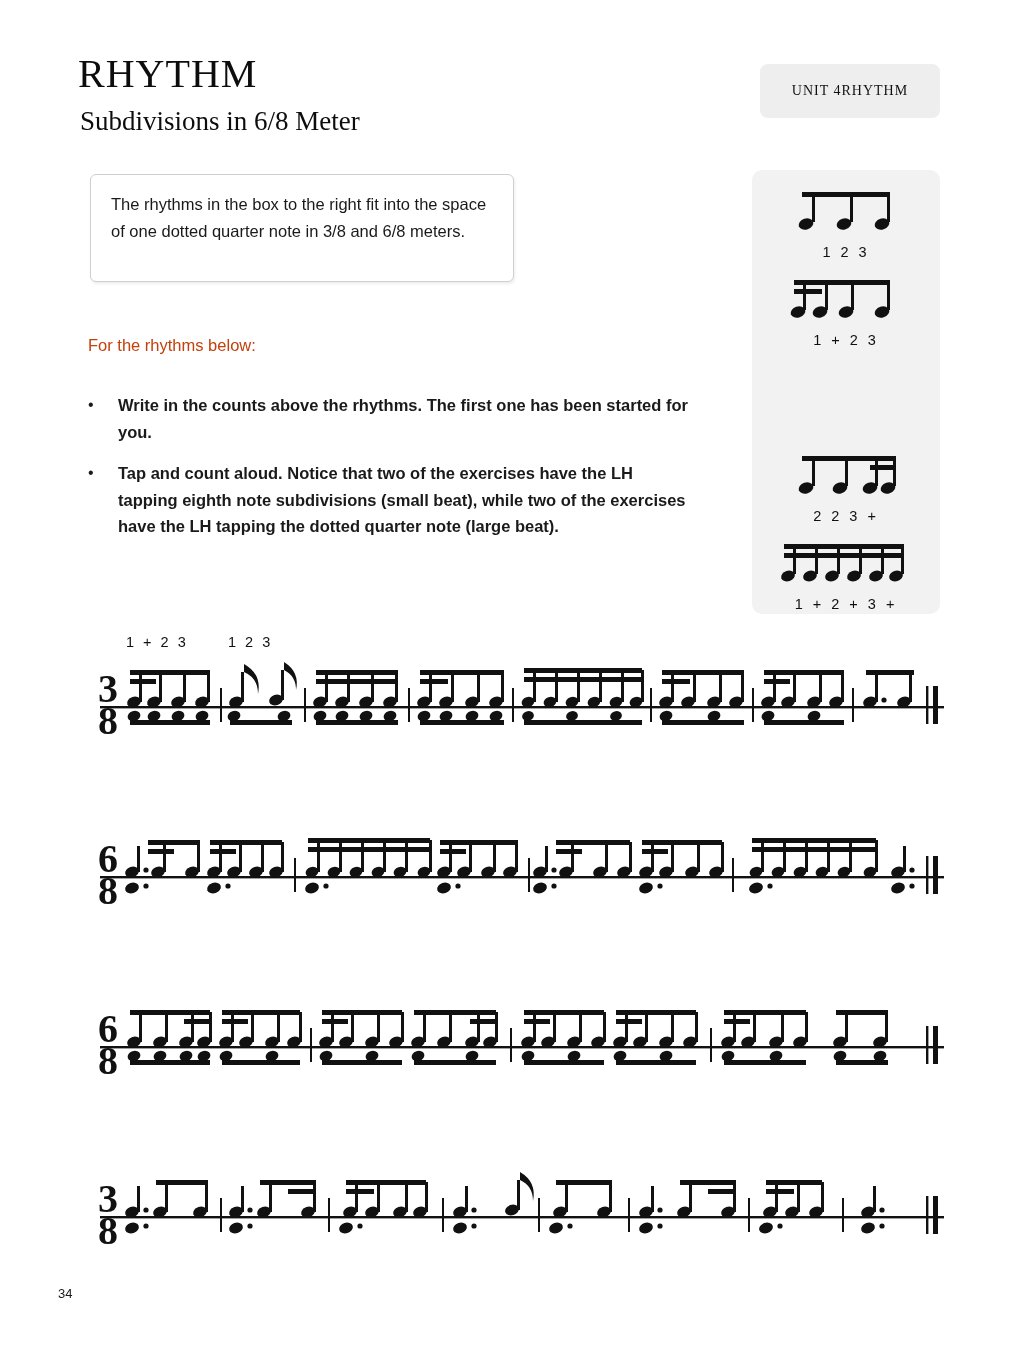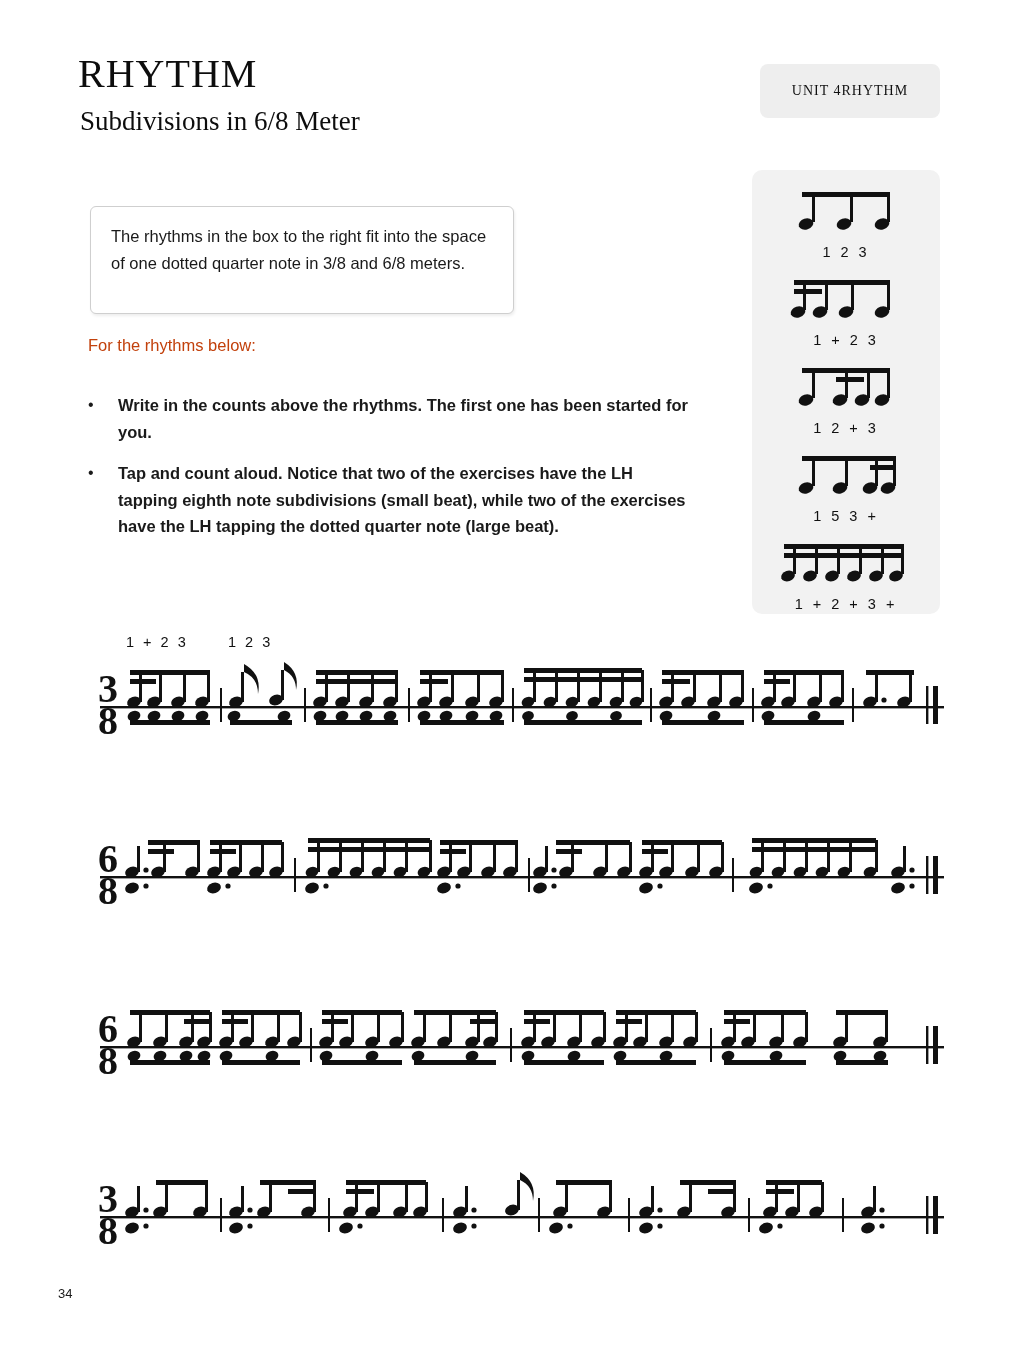--- a/index.html
+++ b/index.html
@@ -54,21 +54,20 @@
     left: 90px; top: 174px;
     width: 424px; height: 108px;
     border: 1px solid #cfcfcf;
     border-radius: 6px;
     background: #fff;
     box-shadow: 1px 2px 3px rgba(0,0,0,0.07);
     padding: 16px 20px;
     font-size: 16.5px;
     line-height: 1.62;
     color: #1a1a1a;
-    margin-top: 32px;
   }
 
   
   #instr-lead {
     position: absolute;
     left: 88px; top: 336px;
     font-size: 16.5px;
     color: #c2410c;
   }
   .bullet-row {
@@ -198,54 +197,37 @@
         <rect x="39" y="8" width="3" height="28"></rect>
         <ellipse cx="60" cy="38" rx="7.5" ry="5.5" transform="rotate(-18 60 38)"></ellipse>
         <rect x="65" y="8" width="3" height="28"></rect>
         <ellipse cx="96" cy="38" rx="7.5" ry="5.5" transform="rotate(-18 96 38)"></ellipse>
         <rect x="101" y="8" width="3" height="28"></rect>
       </g>
     </svg>
     <div class="ref-counts">1 + 2   3</div>
   </div>
 
-  <div class="ref-row" style="top:192px;">
-    <svg class="ref-fig" width="120" height="54" viewBox="0 0 120 54">
-      <rect x="16" y="6" width="88" height="5" fill="#111"></rect>
-      <rect x="50" y="15" width="28" height="5" fill="#111"></rect>
-      <g fill="#111">
-        <ellipse cx="20" cy="38" rx="7.5" ry="5.5" transform="rotate(-18 20 38)"></ellipse>
-        <rect x="26" y="8" width="3" height="28"></rect>
-        <ellipse cx="54" cy="38" rx="7.5" ry="5.5" transform="rotate(-18 54 38)"></ellipse>
-        <rect x="59" y="8" width="3" height="28"></rect>
-        <ellipse cx="76" cy="38" rx="7.5" ry="5.5" transform="rotate(-18 76 38)"></ellipse>
-        <rect x="81" y="8" width="3" height="28"></rect>
-        <ellipse cx="96" cy="38" rx="7.5" ry="5.5" transform="rotate(-18 96 38)"></ellipse>
-        <rect x="101" y="8" width="3" height="28"></rect>
-      </g>
-    </svg>
-    <div class="ref-counts">1   2 + 3</div>
-  </div>
 
   <div class="ref-row" style="top:280px;">
     <svg class="ref-fig" width="120" height="54" viewBox="0 0 120 54">
       <rect x="16" y="6" width="94" height="5" fill="#111"></rect>
       <rect x="84" y="15" width="26" height="5" fill="#111"></rect>
       <g fill="#111">
         <ellipse cx="20" cy="38" rx="7.5" ry="5.5" transform="rotate(-18 20 38)"></ellipse>
         <rect x="26" y="8" width="3" height="28"></rect>
         <ellipse cx="54" cy="38" rx="7.5" ry="5.5" transform="rotate(-18 54 38)"></ellipse>
         <rect x="59" y="8" width="3" height="28"></rect>
         <ellipse cx="84" cy="38" rx="7.5" ry="5.5" transform="rotate(-18 84 38)"></ellipse>
         <rect x="89" y="8" width="3" height="28"></rect>
         <ellipse cx="102" cy="38" rx="7.5" ry="5.5" transform="rotate(-18 102 38)"></ellipse>
         <rect x="107" y="8" width="3" height="28"></rect>
       </g>
     </svg>
-    <div class="ref-counts">1   5   3 +</div>
+    <div class="ref-counts">2   2   3 +</div>
   </div>
 
   <div class="ref-row" style="top:368px;">
     <svg class="ref-fig" width="140" height="54" viewBox="0 0 140 54">
       <rect x="8" y="6" width="120" height="5" fill="#111"></rect>
       <rect x="8" y="15" width="120" height="5" fill="#111"></rect>
       <g fill="#111">
         <ellipse cx="12" cy="38" rx="7" ry="5.2" transform="rotate(-18 12 38)"></ellipse>
           <rect x="17" y="8" width="3" height="28"></rect>
         <ellipse cx="34" cy="38" rx="7" ry="5.2" transform="rotate(-18 34 38)"></ellipse>

